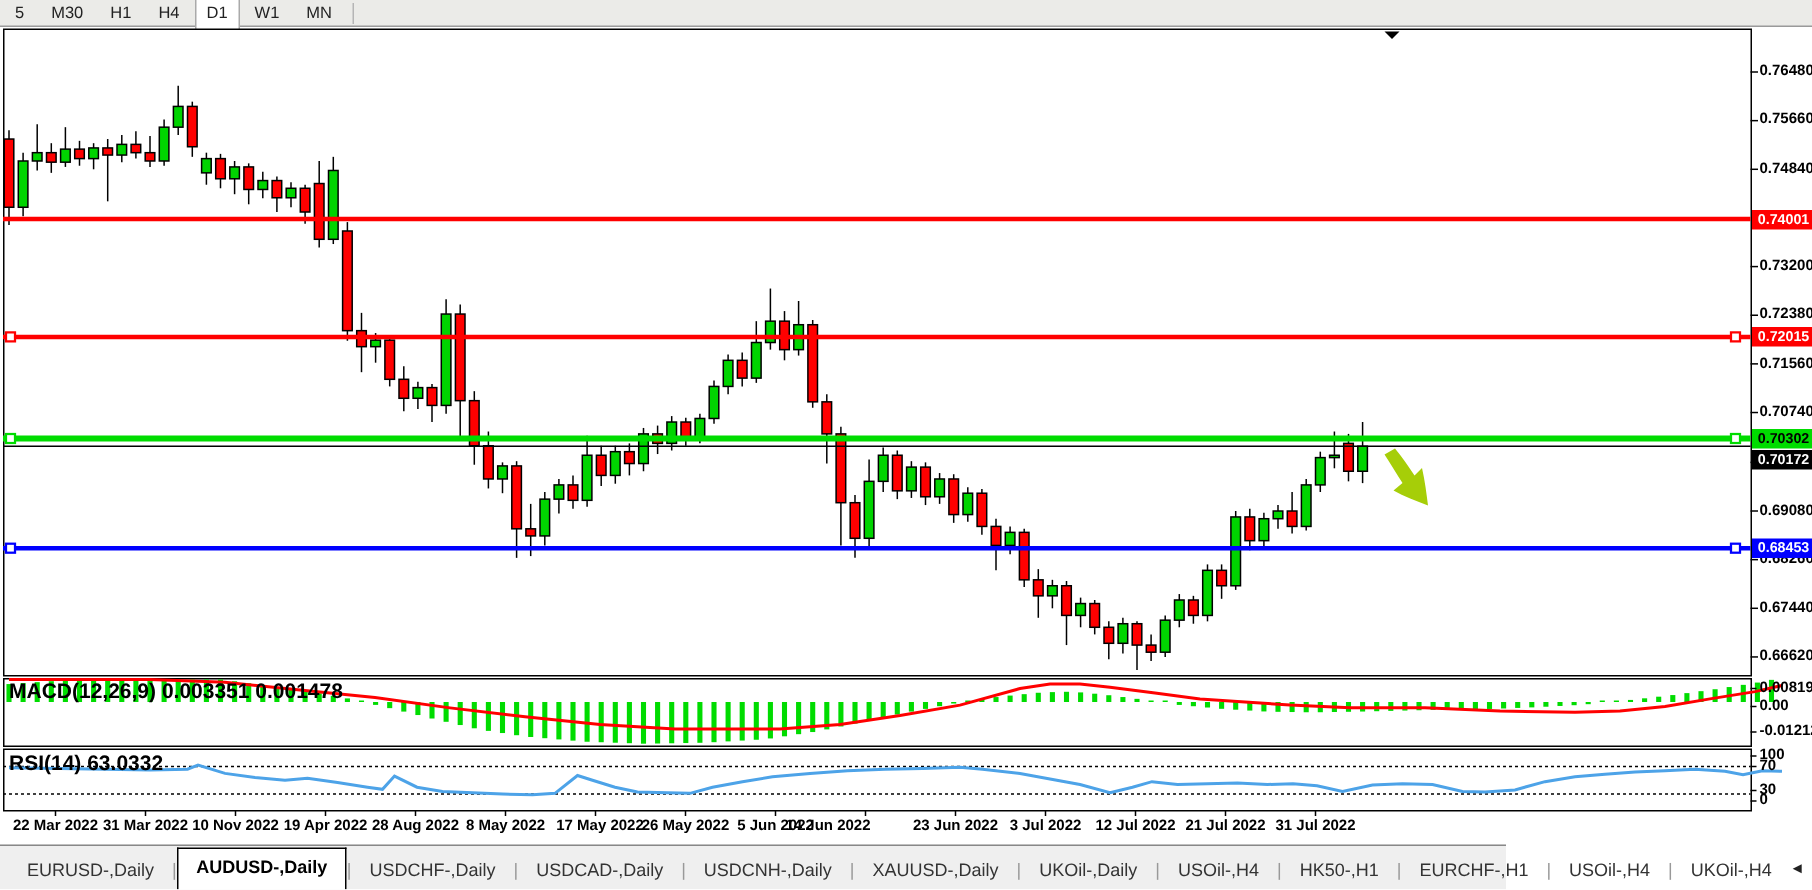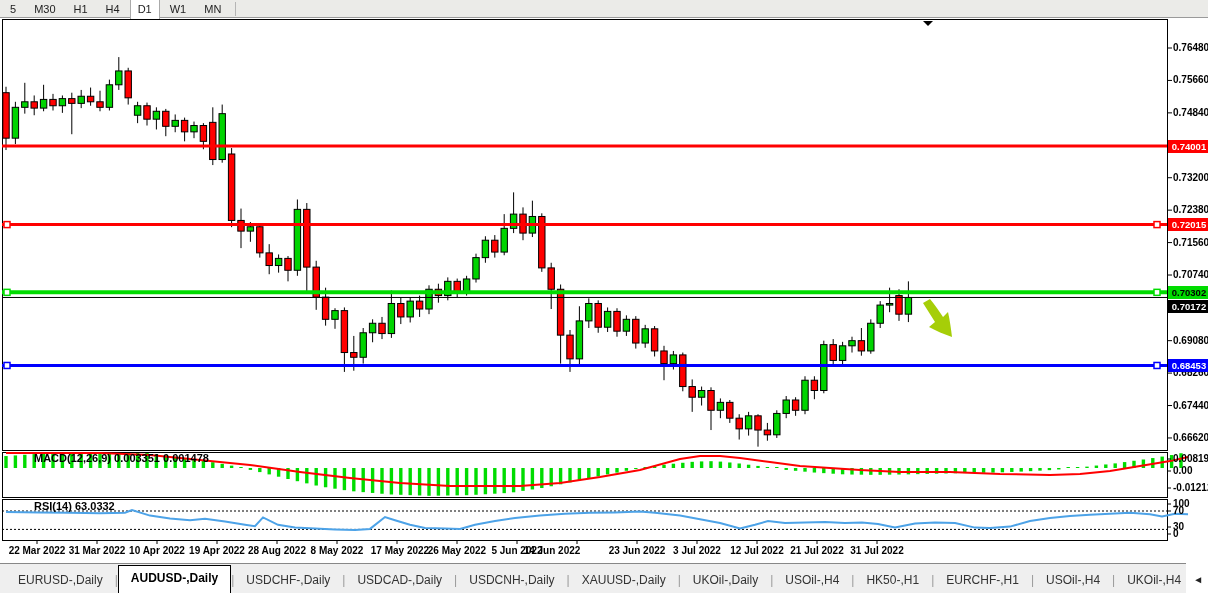--- a/index.html
+++ b/index.html
@@ -11,24 +11,24 @@
           display:flex;align-items:center;padding-left:2px;box-sizing:border-box;}
   .tf-btn{font-size:11px;color:#222;padding:1px 8px;margin-right:2px;cursor:default;}
   .tf-btn.active{background:#ffffff;border:1px solid #aaa;padding:12px 7px;}
   .tf-divider{width:1px;height:14px;background:#b5b5b5;margin:0 4px;}
   
   #chart-title{left:7px;top:22px;font-size:11px;font-weight:700;color:#000;white-space:pre;}
   #chart-title .dd{font-size:9px;margin-right:4px;}
   .axis-label{font-size:10px;font-weight:600;color:#000;left:1173px;white-space:nowrap;}
   .axis-badge{left:1168px;width:42px;height:13px;font-size:9.5px;font-weight:600;
               text-align:center;line-height:13px;white-space:nowrap;}
-  .ind-label{font-size:11px;font-weight:600;color:#000;white-space:pre;padding-left:28px;}
+  .ind-label{font-size:14px;font-weight:600;color:#000;white-space:pre;}
   .date-label{font-size:10px;font-weight:600;color:#000;transform:translateX(-50%);white-space:nowrap;top:545px;}
   
-  #tab-bar{left:0;top:563px;width:1186px;height:30px;background:#efefef;border-top:1px solid #888;
+  #tab-bar{left:0;top:563px;width:1004px;height:30px;background:#efefef;border-top:1px solid #888;
            display:flex;align-items:flex-end;box-sizing:border-box;padding-left:6px;}
   .tab{font-size:12px;color:#333;padding:4px 12px 6px 12px;white-space:nowrap;cursor:default;}
   .tab.active{background:#fff;border:1px solid #000;border-bottom:none;font-weight:700;color:#000;
               padding:5px 12px 8px 12px;}
   .tab-sep{color:#999;font-size:12px;padding-bottom:6px;}
   #tab-nav{margin-left:auto;display:flex;gap:6px;padding:0 10px 8px 0;font-size:10px;color:#222;}
   #tab-nav span{cursor:default;}
 </style>
 </head>
 <body>
@@ -448,21 +448,21 @@
       <div class="abs axis-badge" style="top: 358.968px; background: rgb(0, 0, 255); color: rgb(255, 255, 255);">0.68453</div>
       <div class="abs axis-label" style="top: 453px;">0.008197</div>
       <div class="abs axis-label" style="top: 465px;">0.00</div>
       <div class="abs axis-label" style="top: 482px;">-0.012121</div>
       <div class="abs axis-label" style="top: 498px;">100</div>
       <div class="abs axis-label" style="top: 505px;">70</div>
       <div class="abs axis-label" style="top: 521px;">30</div>
       <div class="abs axis-label" style="top: 528px;">0</div>
       <div class="abs date-label" style="left: 37px;">22 Mar 2022</div>
       <div class="abs date-label" style="left: 97px;">31 Mar 2022</div>
-      <div class="abs date-label" style="left: 157px;">10 Apr 2022</div>
+      <div class="abs date-label" style="left: 157px;">10 Nov 2022</div>
       <div class="abs date-label" style="left: 217px;">19 Apr 2022</div>
       <div class="abs date-label" style="left: 277px;">28 Aug 2022</div>
       <div class="abs date-label" style="left: 337px;">8 May 2022</div>
       <div class="abs date-label" style="left: 400px;">17 May 2022</div>
       <div class="abs date-label" style="left: 457px;">26 May 2022</div>
       <div class="abs date-label" style="left: 517px;">5 Jun 2022</div>
       <div class="abs date-label" style="left: 552px;">14 Jun 2022</div>
       <div class="abs date-label" style="left: 637px;">23 Jun 2022</div>
       <div class="abs date-label" style="left: 697px;">3 Jul 2022</div>
       <div class="abs date-label" style="left: 757px;">12 Jul 2022</div>

